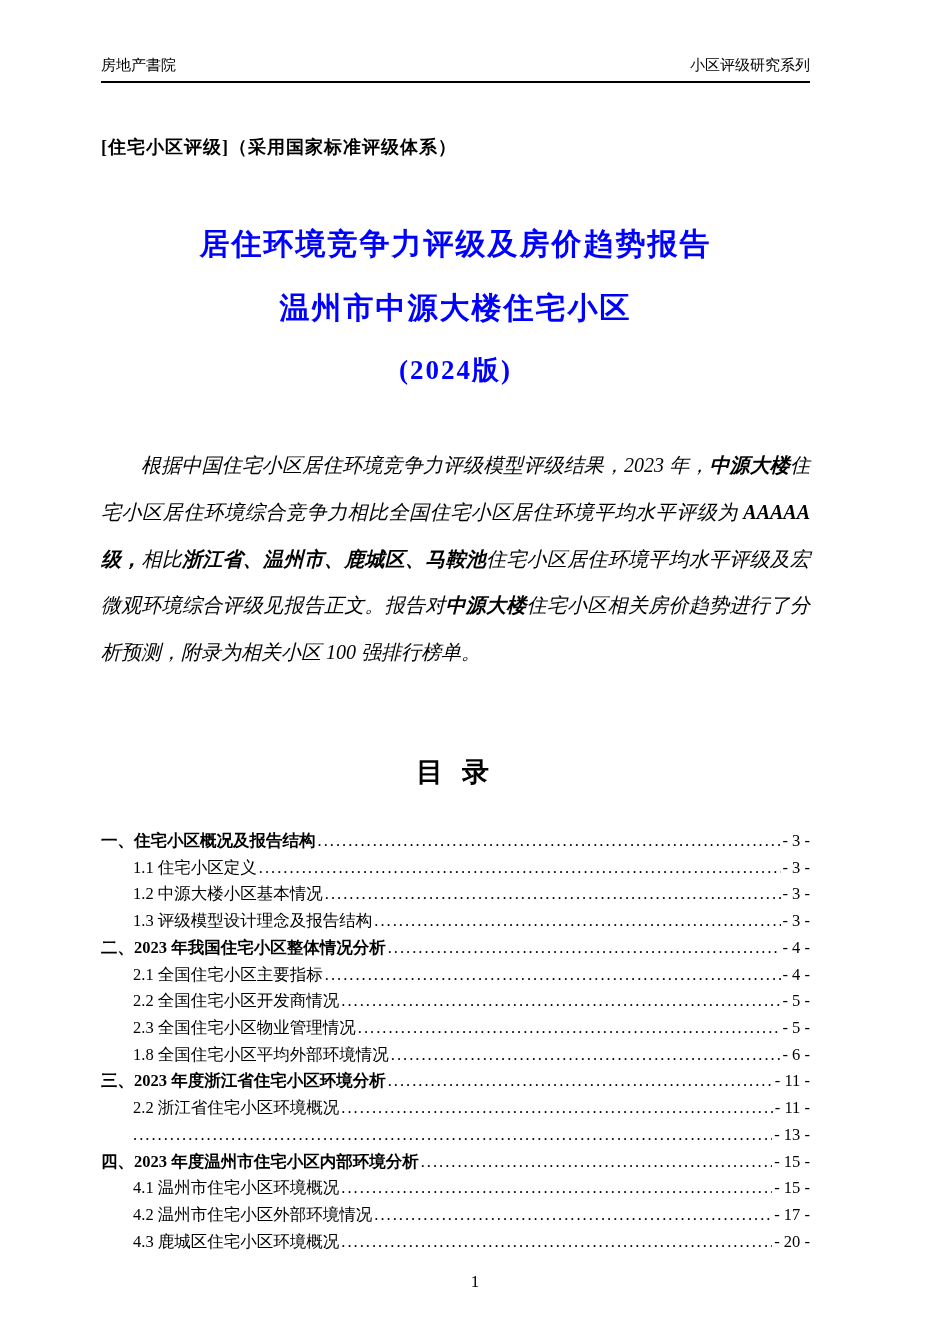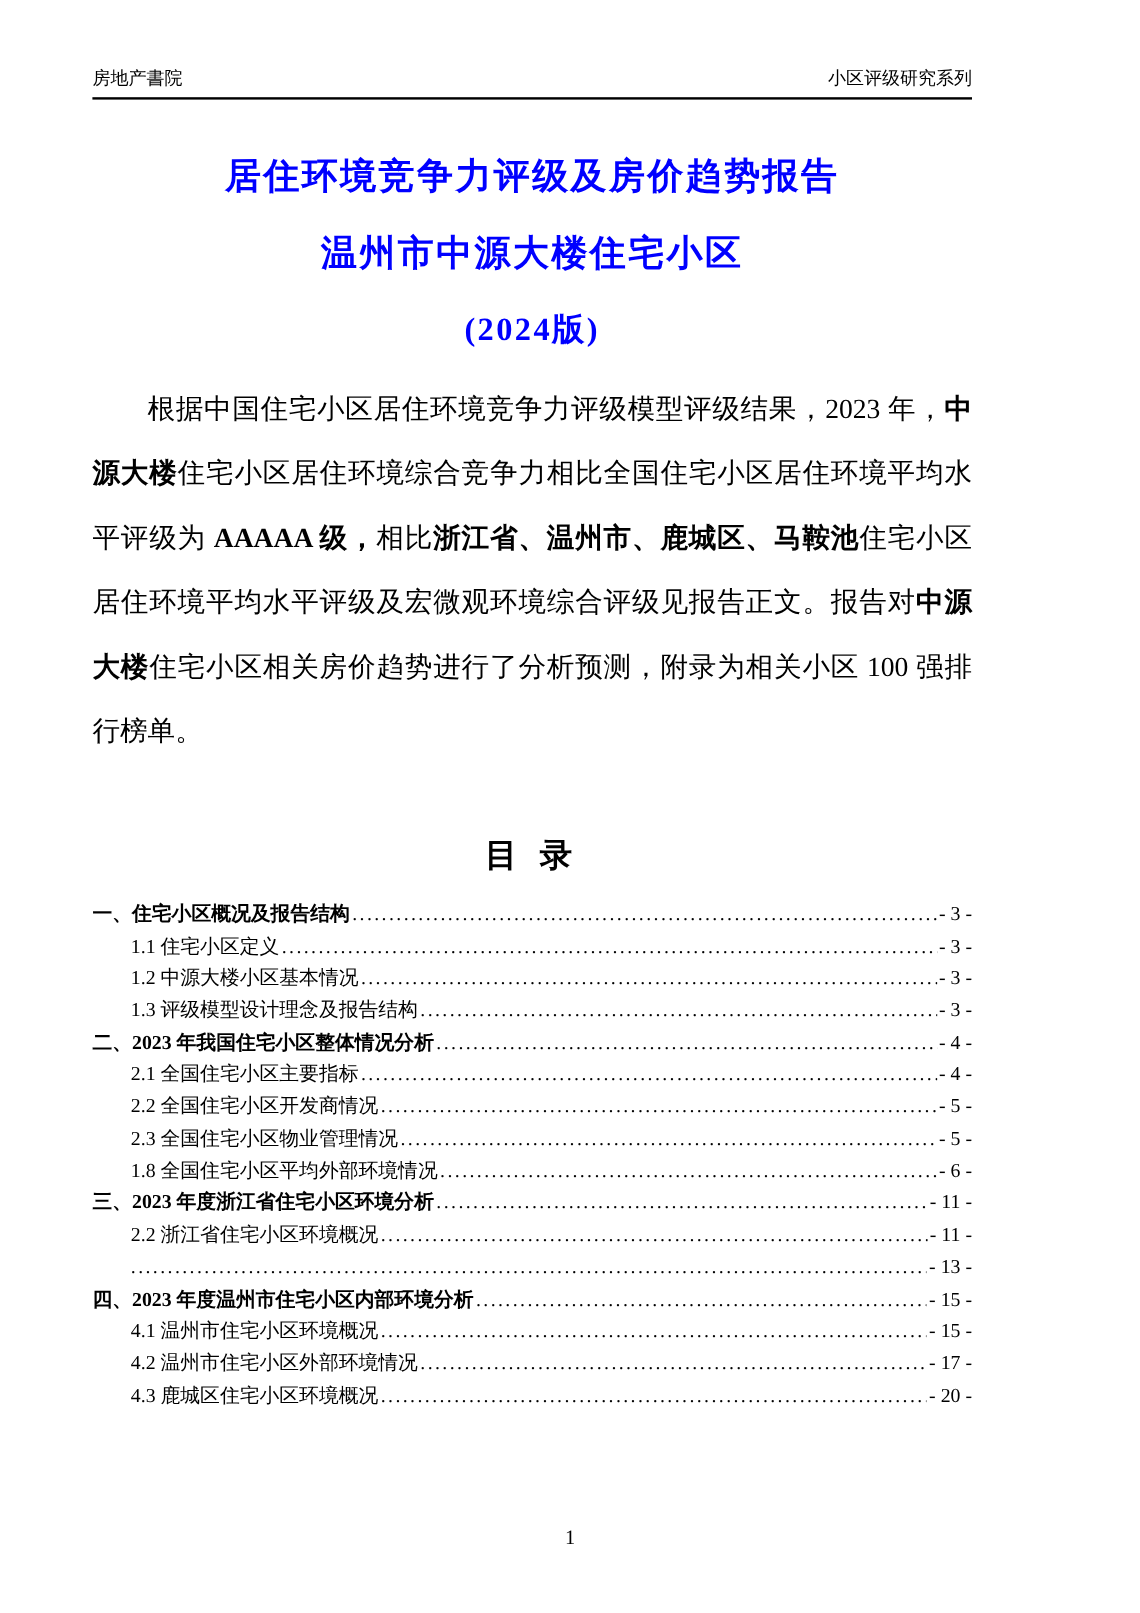--- a/index.html
+++ b/index.html
@@ -12,23 +12,24 @@
     height: 1344px;
     position: relative;
     font-family: "Liberation Serif", "DejaVu Serif", serif;
     color: #000000;
     overflow: hidden;
   }
   .page {
     box-sizing: border-box;
     width: 950px;
     height: 1344px;
-    padding: 56px 140px 0 77px;
+    padding: 56px 140px 0 101px;
     display: flex;
     flex-direction: column;
+    gap: 20px;
   }
   
   .doc-header {
     display: flex;
     justify-content: space-between;
     align-items: flex-end;
     font-size: 15px;
     padding-bottom: 6px;
     border-bottom: 2px solid #000000;
   }
@@ -47,36 +48,37 @@
   .title-line {
     color: #0000ff;
     font-weight: bold;
     font-size: 30px;
     line-height: 1.0;
     margin: 0 0 34px 0;
     letter-spacing: 2px;
   }
   .title-line.edition {
     font-size: 27px;
-    margin-bottom: 0;
+    margin-bottom: 12px;
   }
   
   .summary-heading {
     margin-top: 48px;
     text-align: center;
     font-size: 28px;
     font-weight: bold;
     letter-spacing: 4px;
   }
   .summary-paragraph {
     margin-top: 26px;
-    font-size: 23px;
+    font-size: 20px;
     line-height: 2.34;
     text-align: justify;
     text-indent: 2em;
+    font-style: italic;
   }
   .summary-paragraph .bold {
     font-weight: bold;
   }
   
   .toc-heading {
     margin-top: 58px;
     text-align: center;
     font-size: 27px;
     font-weight: bold;
@@ -125,20 +127,21 @@
 </head>
 <body>
 
 <div class="page">
 
   <div class="doc-header">
     <span>房地产書院</span>
     <span>小区评级研究系列</span>
   </div>
 
+  <div class="bracket-line">[住宅小区评级]（采用国家标准评级体系）</div>
 
   <div class="title-block">
     <div class="title-line" style="color: rgb(0, 0, 255);">居住环境竞争力评级及房价趋势报告</div>
     <div class="title-line" style="color: rgb(0, 0, 255);">温州市中源大楼住宅小区</div>
     <div class="title-line edition" style="color: rgb(0, 0, 255);">(2024版)</div>
   </div>
 
 
   <div class="summary-paragraph"><span>根据中国住宅小区居住环境竞争力评级模型评级结果，2023 年，</span><span class="bold">中源大楼</span><span>住宅小区居住环境综合竞争力相比全国住宅小区居住环境平均水平评级为 </span><span class="bold">AAAAA 级，</span><span>相比</span><span class="bold">浙江省、温州市、鹿城区、马鞍池</span><span>住宅小区居住环境平均水平评级及宏微观环境综合评级见报告正文。报告对</span><span class="bold">中源大楼</span><span>住宅小区相关房价趋势进行了分析预测，附录为相关小区 100 强排行榜单。</span></div>
 

